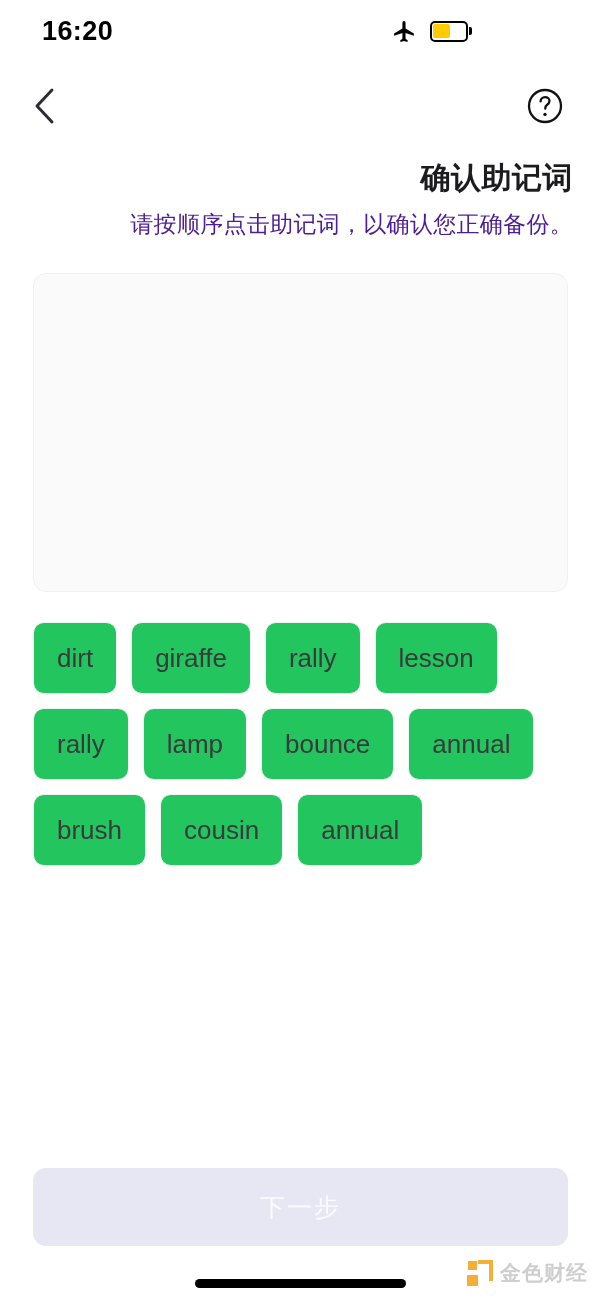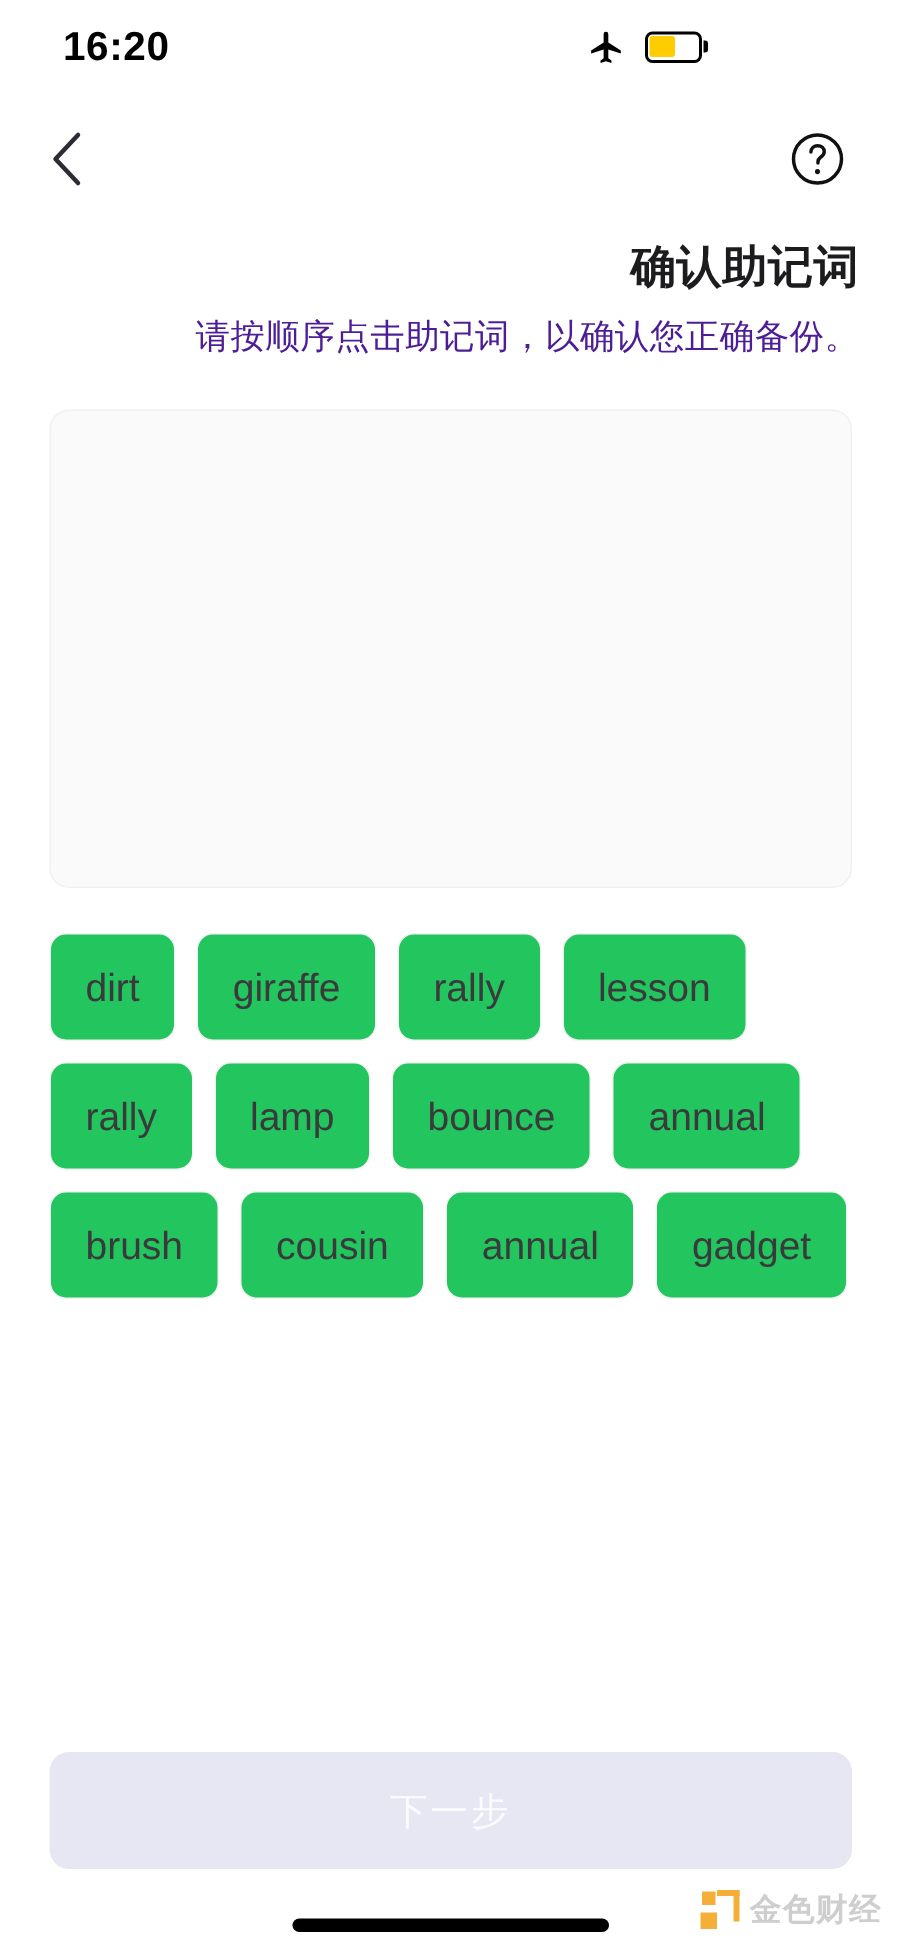--- a/index.html
+++ b/index.html
@@ -145,21 +145,20 @@
       <div class="chip">giraffe</div>
       <div class="chip">rally</div>
       <div class="chip">lesson</div>
       <div class="chip">rally</div>
       <div class="chip">lamp</div>
       <div class="chip">bounce</div>
       <div class="chip">annual</div>
       <div class="chip">brush</div>
       <div class="chip">cousin</div>
       <div class="chip">annual</div>
-      <div class="chip">gadget</div>
     </div>
 
   <button class="next-btn">下一步</button>
 
   <div class="home-indicator"></div>
 
   <div class="watermark">
     <div class="wm-mark">
       <div class="wm-sq-b"></div>
       <div class="wm-sq-c"></div>

